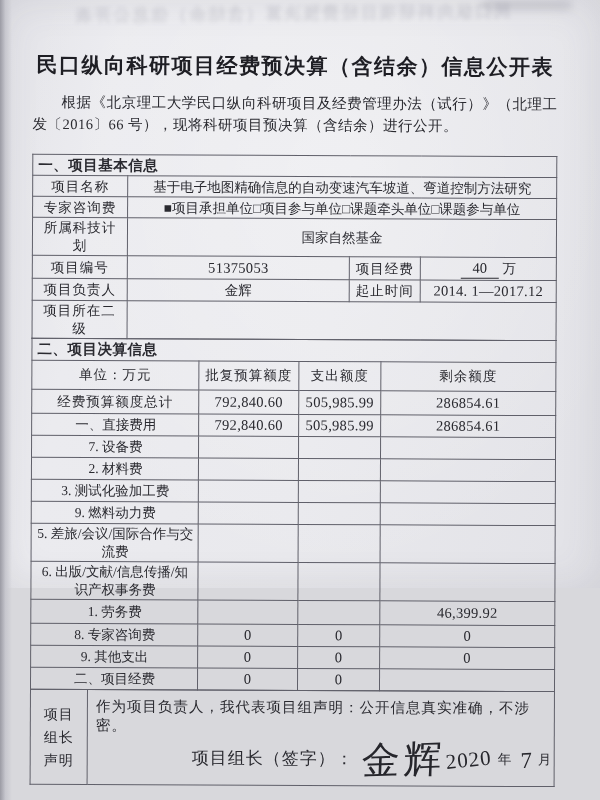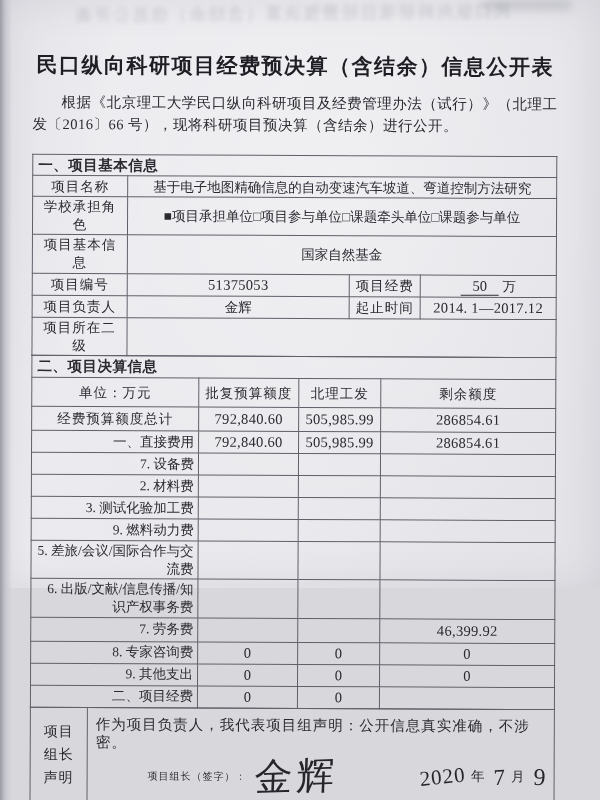--- a/index.html
+++ b/index.html
@@ -66,42 +66,42 @@
     vertical-align: middle;
     padding: 1px 4px;
     line-height: 1.3;
     overflow: hidden;
   }
   td.sec {
     font-weight: bold; text-align: left; font-size: 14.5px;
     padding-left: 5px; height: 21px; letter-spacing: 0.5px;
   }
   td.lab { letter-spacing: 1px; }
-  td.left { text-align: right; padding-left: 5px; }
+  td.left { text-align: center; padding-left: 5px; }
   td.num { font-size: 14.5px; letter-spacing: 0.3px; }
   .t1 tr { height: 21px; }
   .t2 tr.hdr { height: 29px; }
   .t2 tr.tall { height: 35px; }
   .t2 tr.mid  { height: 24px; }
   .t2 tr.std  { height: 22px; }
   .underline-val {
     display: inline-block;
     border-bottom: 1px solid #2a2a30;
     padding: 0 12px; font-size: 14.5px;
   }
   
   .t3 td.side {
     text-align: center; font-size: 14px; line-height: 1.65; letter-spacing: 1px;
   }
   .t3 td.decl-body { text-align: left; vertical-align: top; padding: 7px 8px 4px 8px; }
   .statement { font-size: 14.5px; letter-spacing: 1px; }
   .signline {
     display: flex; align-items: center; margin-top: 1px; height: 44px;
   }
-  .sign-label { font-size: 10px; margin-left: 52px; letter-spacing: 1px; white-space: nowrap; }
+  .sign-label { font-size: 17px; margin-left: 96px; letter-spacing: 1px; white-space: nowrap; }
   .signature {
     font-size: 38px; color: #222228; margin-left: 8px;
     transform: rotate(-2deg) skewX(-4deg);
     letter-spacing: 4px; white-space: nowrap; line-height: 1;
   }
   .dategroup {
     margin-left: auto; display: flex; align-items: center; white-space: nowrap;
   }
   .hand { color: #26262c; line-height: 1; }
   .hy { font-size: 21px; transform: rotate(-6deg); letter-spacing: 1px; }
@@ -133,32 +133,32 @@
         </colgroup>
       <tbody>
           <tr>
         <td colspan="4" class="sec">一、项目基本信息</td>
       </tr>
       <tr>
         <td class="lab">项目名称</td>
         <td colspan="3">基于电子地图精确信息的自动变速汽车坡道、弯道控制方法研究</td>
       </tr>
       <tr>
-        <td class="lab">学校承担角色</td>
+        <td class="lab">专家咨询费</td>
         <td colspan="3">■项目承担单位□项目参与单位□课题牵头单位□课题参与单位</td>
       </tr>
       <tr>
-        <td class="lab">项目基本信息</td>
+        <td class="lab">所属科技计划</td>
         <td colspan="3">国家自然基金</td>
       </tr>
       <tr>
         <td class="lab">项目编号</td>
         <td class="num">51375053</td>
         <td class="lab">项目经费</td>
-        <td><span class="underline-val">50</span> <span>万</span></td>
+        <td><span class="underline-val">40</span> <span>万</span></td>
       </tr>
       <tr>
         <td class="lab">项目负责人</td>
         <td>金辉</td>
         <td class="lab">起止时间</td>
         <td class="num">2014. 1—2017.12</td>
       </tr>
       <tr>
         <td class="lab">项目所在二级</td>
         <td colspan="3"></td>
@@ -173,21 +173,21 @@
           <col style="width:82px">
           <col>
         </colgroup>
       <tbody>
           <tr class="std">
         <td colspan="4" class="sec">二、项目决算信息</td>
       </tr>
       <tr class="hdr">
         <td class="lab">单位：万元</td>
         <td class="lab">批复预算额度</td>
-        <td class="lab">北理工发</td>
+        <td class="lab">支出额度</td>
         <td class="lab">剩余额度</td>
       </tr>
       <tr class="mid">
         <td class="lab">经费预算额度总计</td>
         <td class="num">792,840.60</td>
         <td class="num">505,985.99</td>
         <td class="num">286854.61</td>
       </tr>
       <tr class="std">
         <td class="left">一、直接费用</td>
@@ -225,21 +225,21 @@
         <td></td>
         <td></td>
       </tr>
       <tr class="tall">
         <td class="left">6. 出版/文献/信息传播/知识产权事务费</td>
         <td></td>
         <td></td>
         <td></td>
       </tr>
       <tr class="mid">
-        <td class="left">7. 劳务费</td>
+        <td class="left">1. 劳务费</td>
         <td></td>
         <td></td>
         <td class="num">46,399.92</td>
       </tr>
       <tr class="std">
         <td class="left">8. 专家咨询费</td>
         <td class="num">0</td>
         <td class="num">0</td>
         <td class="num">0</td>
       </tr>

